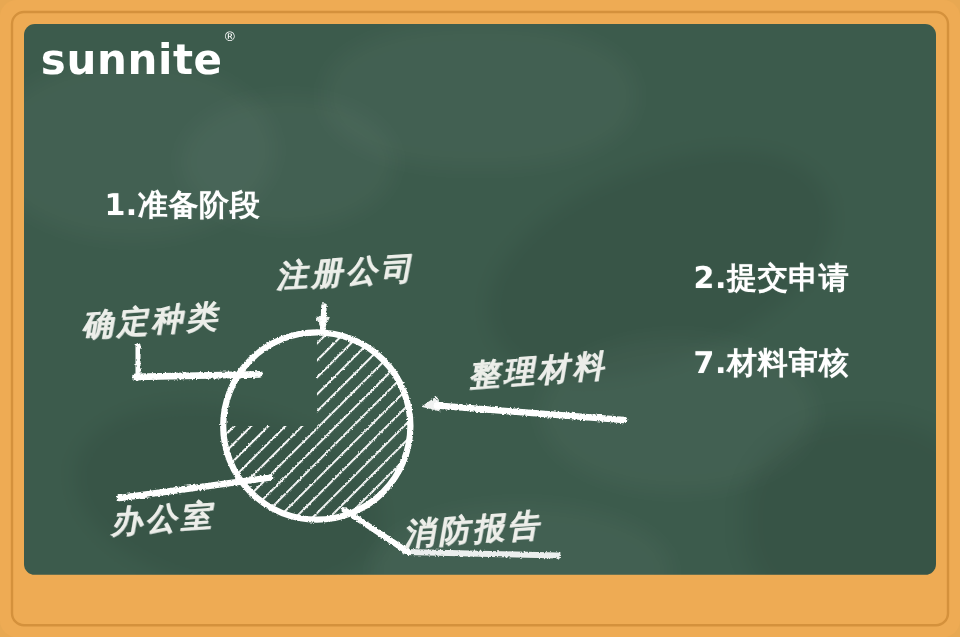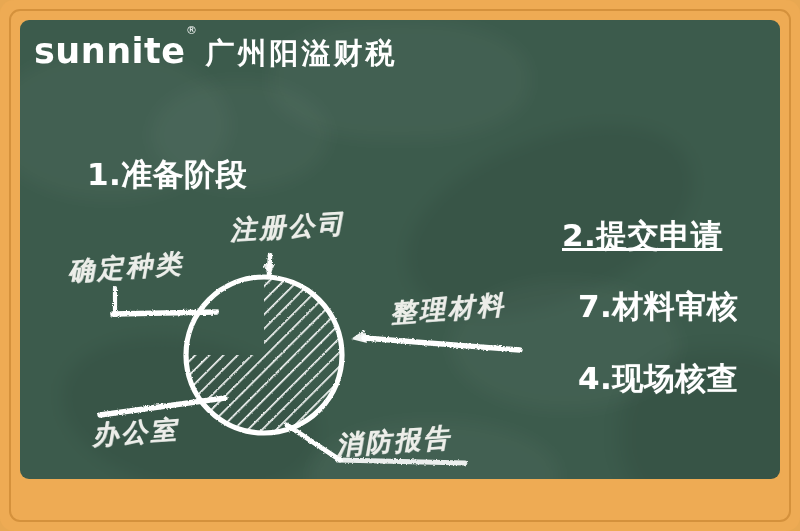--- a/index.html
+++ b/index.html
@@ -94,29 +94,29 @@
     font-weight: 700;
     letter-spacing: 3px;
     line-height: 1;
     font-family: "DejaVu Sans", sans-serif;
   }
 
   
   .step {
     position: absolute;
     color: #ffffff;
-    font-size: 31px;
+    font-size: 25px;
     font-weight: 700;
     letter-spacing: 0.5px;
     white-space: nowrap;
     font-family: "DejaVu Sans", sans-serif;
     text-shadow: 0 0 1px rgba(255,255,255,0.35);
   }
   #step-1 { left: 67px;  top: 134px; }
-  #step-2 { left: 542px; top: 195px; text-decoration: underline; }
+  #step-2 { left: 558px; top: 195px; }
   #step-3 { left: 558px; top: 266px; }
   #step-4 { left: 558px; top: 338px; }
   #step-5 { left: 558px; top: 412px; }
 
   
   .chalk-label {
     position: absolute;
     color: #f4f4f0;
     font-size: 26px;
     font-weight: 700;
@@ -163,21 +163,20 @@
       <div class="smudge" style="left:130px; top:60px;  width:180px; height:110px; border-radius:50%;"></div>
       <div class="smudge dark" style="left:600px; top:330px; width:200px; height:170px; border-radius:45%;"></div>
       <div class="smudge" style="left:290px; top:400px; width:250px; height:110px; border-radius:50%;"></div>
     </div>
 
     <div class="header">
       <span class="logo-word">
         <span>sunnite</span>
         <span class="logo-reg">®</span>
       </span>
-      <span class="logo-cn">广州阳溢财税</span>
     </div>
 
     <svg id="chalk-art" viewBox="0 0 760 491">
       <defs>
 
         <filter id="chalkRough" x="-25%" y="-25%" width="150%" height="150%">
           <feTurbulence type="fractalNoise" baseFrequency="0.75" numOctaves="3" seed="7" result="n"></feTurbulence>
           <feDisplacementMap in="SourceGraphic" in2="n" scale="2.1" xChannelSelector="R" yChannelSelector="G"></feDisplacementMap>
         </filter>
         <filter id="chalkRoughSoft" x="-30%" y="-30%" width="160%" height="160%">
@@ -238,21 +237,20 @@
 
       <g filter="url(#chalkRoughSoft)">
         <line x1="267" y1="405" x2="320" y2="440" stroke="#ffffff" stroke-width="4.8" stroke-linecap="round"></line>
         <line x1="318" y1="440" x2="445" y2="443" stroke="#ffffff" stroke-width="5" stroke-linecap="round" opacity="0.9"></line>
       </g>
     </svg>
 
     <div class="step" id="step-1">1.准备阶段</div>
     <div class="step" id="step-2">2.提交申请</div>
     <div class="step" id="step-3">7.材料审核</div>
-    <div class="step" id="step-4">4.现场核查</div>
 
     <div class="chalk-label" id="label-register">注册公司</div>
     <div class="chalk-label" id="label-category">确定种类</div>
     <div class="chalk-label" id="label-materials">整理材料</div>
     <div class="chalk-label" id="label-office">办公室</div>
     <div class="chalk-label" id="label-fire">消防报告</div>
 
   </div>
 </div>
 

